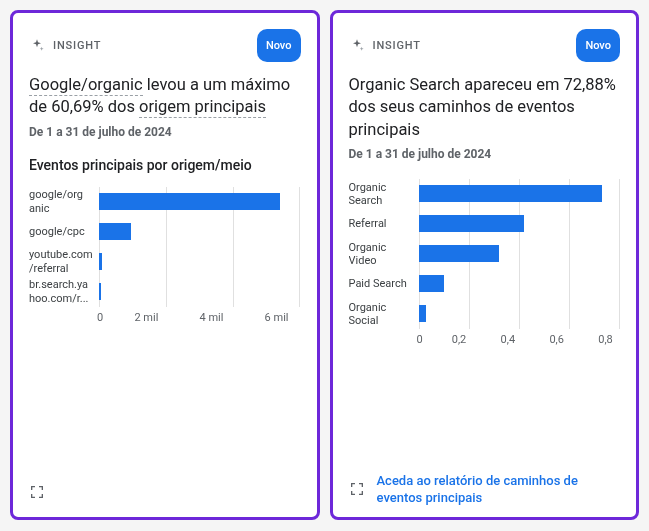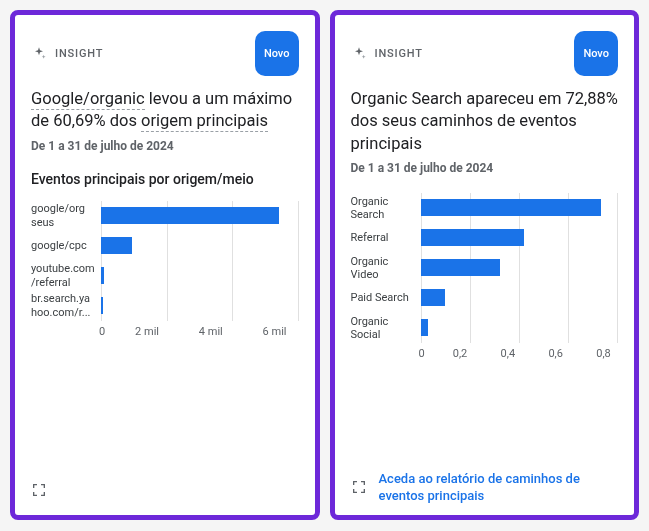--- a/index.html
+++ b/index.html
@@ -10,21 +10,21 @@
     font-family: "Google Sans", Roboto, Arial, sans-serif;
     color: #3c4043;
     width: 649px;
   }
   .cards {
     display: flex;
     gap: 10px;
   }
   .card {
     background: #fff;
-    border: 5px solid #6d28d9;
+    border: 3px solid #6d28d9;
     border-radius: 8px;
     width: 310px;
     display: flex;
     flex-direction: column;
     padding: 16px 16px 10px 16px;
     position: relative;
   }
   .header-row {
     display: flex;
     align-items: center;
@@ -38,21 +38,21 @@
     color: #5f6368;
     font-size: 11px;
     letter-spacing: 0.8px;
     font-weight: 500;
   }
   .badge {
     background: #1a73e8;
     color: #fff;
     font-size: 11px;
     font-weight: 500;
-    padding: 16px 9px;
+    padding: 10px 9px;
     border-radius: 10px;
   }
   .title {
     font-size: 16.5px;
     font-weight: 400;
     color: #202124;
     line-height: 1.35;
     margin: 0 0 6px 0;
   }
   .title .ul {
@@ -188,21 +188,21 @@
     <div class="chart" id="chart0">
         <div class="plot">
           <div class="gridlines">
             <div class="gl"></div>
             <div class="gl"></div>
             <div class="gl"></div>
             <div class="gl"></div>
           </div>
           <div class="row">
             <div class="lbl" style="white-space: pre-line;">google/org
-seus</div>
+anic</div>
             <div class="bararea">
               <div class="bar" style="width: 90%;"></div>
             </div>
           </div>
           <div class="row">
             <div class="lbl" style="white-space: pre-line;">google/cpc</div>
             <div class="bararea">
               <div class="bar" style="width: 15.8333%;"></div>
             </div>
           </div>

